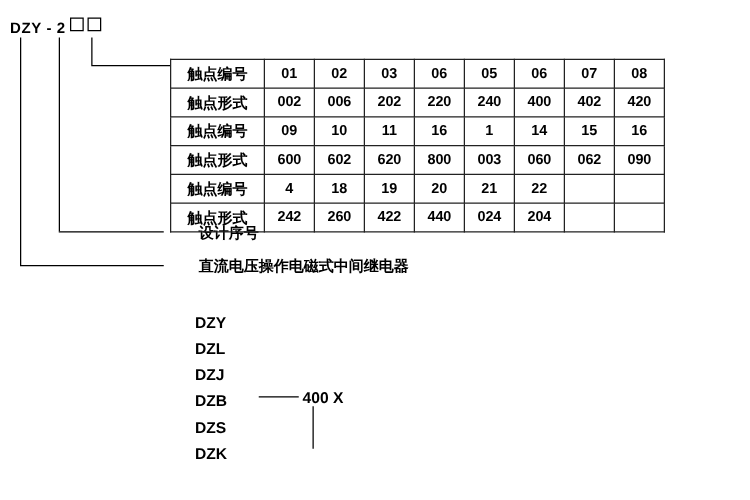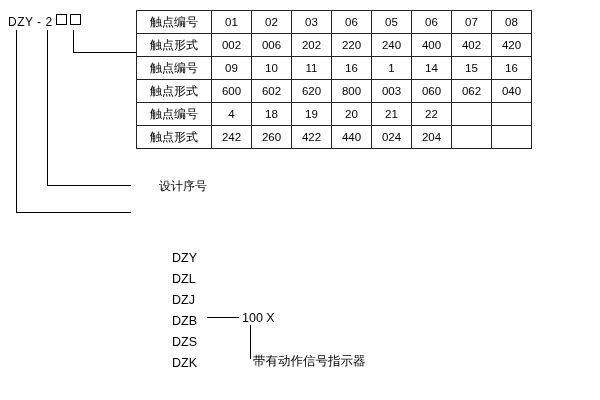--- a/index.html
+++ b/index.html
@@ -13,20 +13,21 @@
     font-family: "Liberation Sans", "DejaVu Sans", sans-serif;
     color: #000000;
     position: relative;
     overflow: hidden;
   }
   #root {
     position: absolute;
     left: 0; top: 0;
     width: 600px;
     height: 352px;
+    font-weight: bold;
   }
 
   
   .model-code {
     position: absolute;
     left: 8px;
     top: 14px;
     font-size: 12px;
     letter-spacing: 0.5px;
     white-space: nowrap;
@@ -42,20 +43,21 @@
 
   
   .table-wrap {
     position: absolute;
     left: 136px;
     top: 10px;
   }
   table.contact-table {
     border-collapse: collapse;
     font-size: 11.5px;
+    margin-top: 37px;
   }
   table.contact-table td {
     border: 1px solid #222;
     height: 22px;
     text-align: center;
     vertical-align: middle;
     padding: 0;
   }
   table.contact-table td.rowhead {
     width: 74px;
@@ -77,21 +79,21 @@
   .leader-label {
     position: absolute;
     font-size: 12px;
     white-space: nowrap;
     margin-left: 25px;
   }
 
   
   .family {
     position: absolute;
-    left: 172px;
+    left: 156px;
     top: 248px;
     font-size: 12.5px;
     line-height: 21px;
   }
   .family div { height: 21px; }
 
   .dzb-suffix {
     position: absolute;
     left: 242px;
     top: 311px;
@@ -117,20 +119,21 @@
 
   <div class="ln ln-v" style="left:73px; top:30px; height:22px;"></div>
   <div class="ln ln-h" style="left:73px; top:52px; width:63px;"></div>
 
   <div class="ln ln-v" style="left:47px; top:30px; height:155px;"></div>
   <div class="ln ln-h" style="left:47px; top:185px; width:84px;"></div>
   <div class="leader-label" style="left:134px; top:178px;">设计序号</div>
 
   <div class="ln ln-v" style="left:16px; top:30px; height:182px;"></div>
   <div class="ln ln-h" style="left:16px; top:212px; width:115px;"></div>
+  <div class="leader-label" style="left:134px; top:205px;">直流电压操作电磁式中间继电器</div>
 
   <div class="table-wrap">
     <table class="contact-table">
       <tbody>
         <tr>
           <td class="rowhead">触点编号</td>
           <td class="cell">01</td>
           <td class="cell">02</td>
           <td class="cell">03</td>
           <td class="cell">06</td>
@@ -163,21 +166,21 @@
         </tr>
         <tr>
           <td class="rowhead">触点形式</td>
           <td class="cell">600</td>
           <td class="cell">602</td>
           <td class="cell">620</td>
           <td class="cell">800</td>
           <td class="cell">003</td>
           <td class="cell">060</td>
           <td class="cell">062</td>
-          <td class="cell">040</td>
+          <td class="cell">090</td>
         </tr>
         <tr>
           <td class="rowhead">触点编号</td>
           <td class="cell">4</td>
           <td class="cell">18</td>
           <td class="cell">19</td>
           <td class="cell">20</td>
           <td class="cell">21</td>
           <td class="cell">22</td>
           <td class="cell"></td>
@@ -201,18 +204,17 @@
   <div class="family">
     <div>DZY</div>
     <div>DZL</div>
     <div>DZJ</div>
     <div>DZB</div>
     <div>DZS</div>
     <div>DZK</div>
   </div>
 
   <div class="ln ln-h" style="left:207px; top:317px; width:32px;"></div>
-  <div class="dzb-suffix">100  X</div>
+  <div class="dzb-suffix">400  X</div>
 
   <div class="ln ln-v" style="left:250px; top:325px; height:34px;"></div>
-  <div class="indicator-label">带有动作信号指示器</div>
 
 </div>
 
 </body></html>

